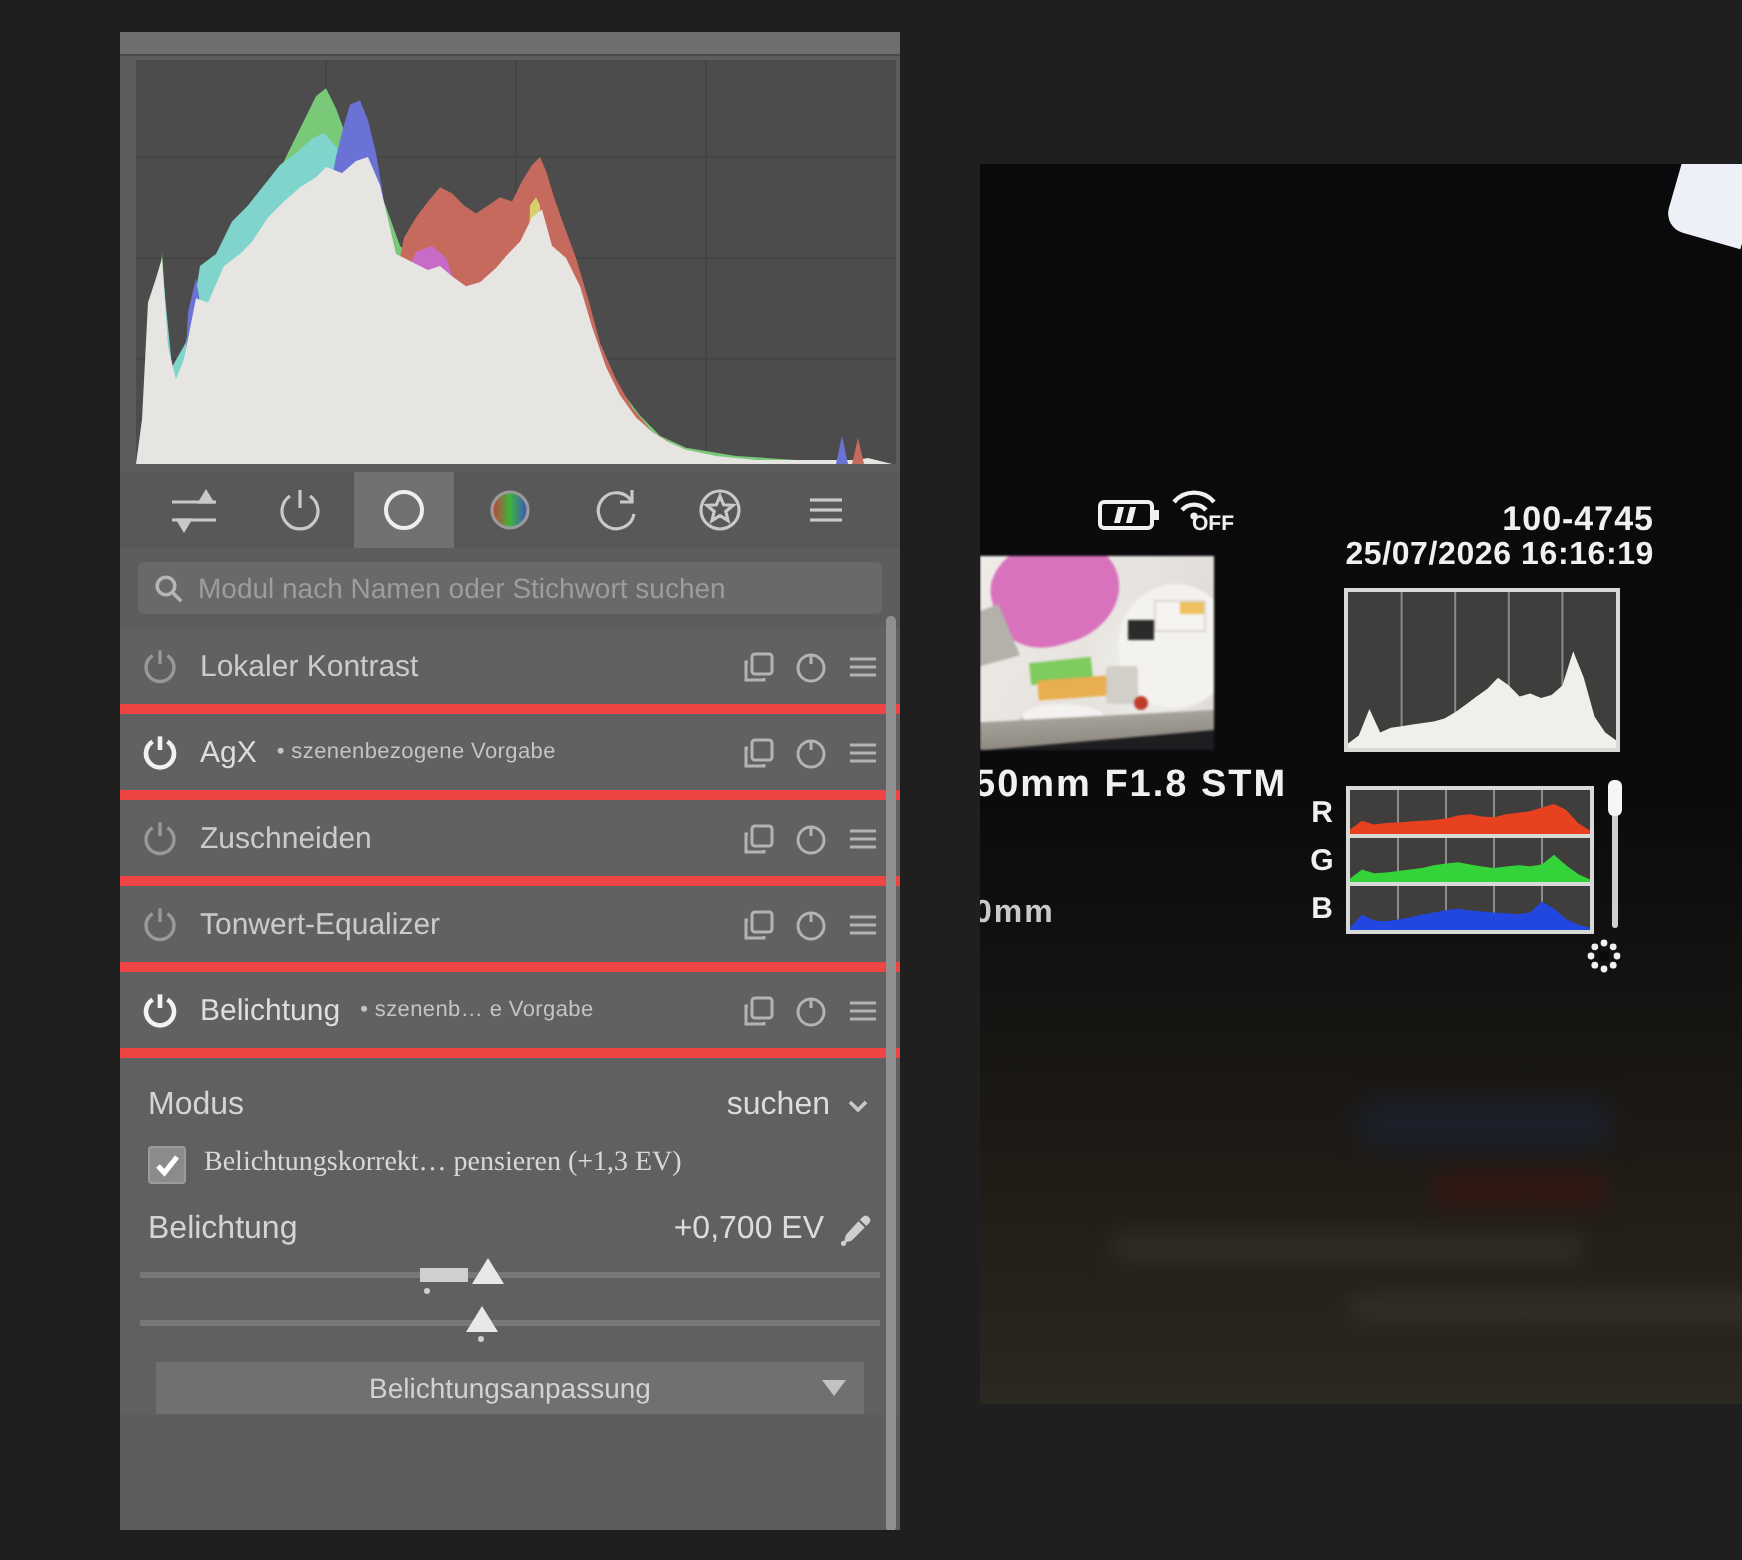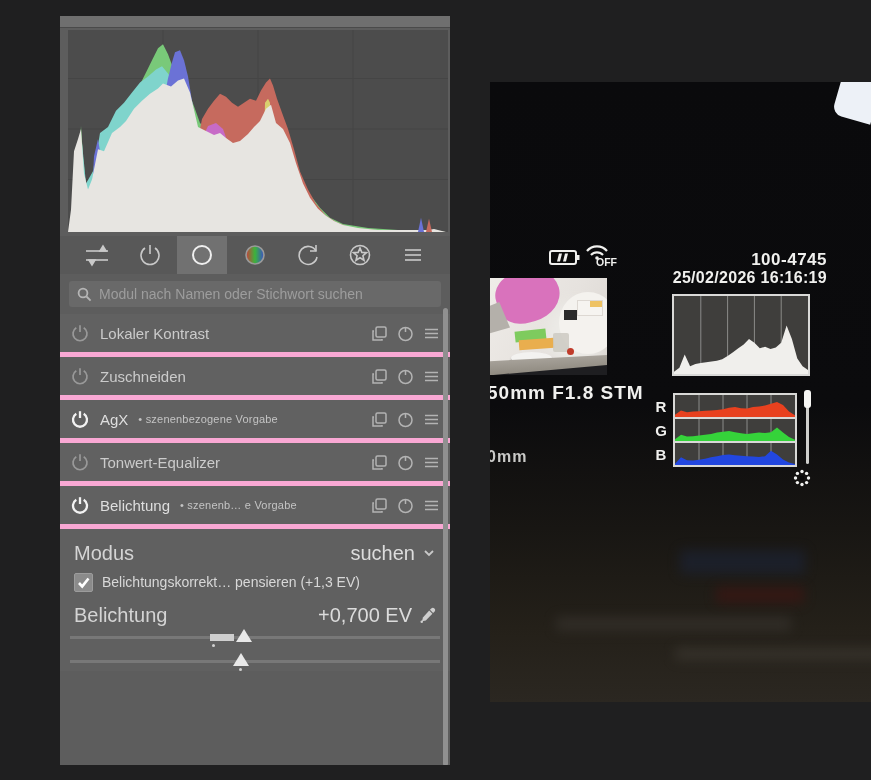--- a/index.html
+++ b/index.html
@@ -20,42 +20,42 @@
   .group-cell { width:50px; height:38px; display:flex; align-items:center; justify-content:center; }
   .group-cell.active { background:#717171; }
   .group-cell svg { width:26px; height:26px; stroke:#c9c9c9; fill:none; stroke-width:1.6; }
 
   .searchbox { margin:7px 9px 0 9px; height:26px; background:#696969; border-radius:3px;
                display:flex; align-items:center; padding:0 8px; gap:7px; }
   .searchbox input { flex:1; background:transparent; border:none; outline:none;
                      color:#d6d6d6; font-size:14px; }
   .searchbox input::placeholder { color:#9d9d9d; }
 
-  .modules { margin-top:7px; background:#f9a8d4; }
+  .modules { margin-top:7px; background:#ef4444; }
   .module-row { height:38px; background:#616161; margin-bottom:5px; display:flex;
                 align-items:center; padding:0 10px 0 10px; gap:10px; cursor:pointer; }
   .module-row:last-of-type { margin-bottom:0; }
   .pw { width:20px; height:20px; flex:none; }
   .pw svg { width:20px; height:20px; stroke:#999; fill:none; stroke-width:1.7; }
   .pw.on svg { stroke:#f2f2f2; stroke-width:2.3; }
   .m-name { font-size:15px; color:#cbcbcb; white-space:nowrap; }
   .m-name.bright { color:#dedede; }
   .m-preset { font-size:11px; color:#c4c4c4; letter-spacing:.2px; white-space:nowrap;
               overflow:hidden; text-overflow:ellipsis; flex:1; }
   .m-icons { margin-left:auto; display:flex; gap:9px; align-items:center; flex:none; }
   .m-icons svg { width:17px; height:17px; stroke:#b3b3b3; fill:none; stroke-width:1.5; }
 
   .expanded { background:#606060; padding:12px 14px 0 14px; }
-  .ctl-row { display:flex; align-items:center; height:24px; color:#d8d8d8; font-size:20px; }
+  .ctl-row { display:flex; align-items:center; height:24px; color:#d8d8d8; font-size:16px; }
   .ctl-label { color:#d4d4d4; }
   .ctl-value { margin-left:auto; color:#dcdcdc; }
   .chev { width:14px; height:14px; margin-left:7px; stroke:#c9c9c9; fill:none; stroke-width:1.8; }
 
   .chk-row { display:flex; align-items:center; gap:9px; height:30px; margin-top:2px;
-             color:#d8d8d8; font-size:14px; white-space:nowrap; }
+             color:#d8d8d8; font-size:14px; white-space:nowrap;font-family:Liberation Serif, serif; }
   .checkbox { width:19px; height:19px; background:#8b8b8b; border:1px solid #9c9c9c;
               border-radius:2px; display:flex; align-items:center; justify-content:center; }
   .checkbox svg { width:15px; height:15px; stroke:#fff; stroke-width:2.6; fill:none; }
 
   .slider { position:relative; height:18px; margin:2px -4px 6px -4px; }
   .slider .track { position:absolute; left:0; right:0; top:7px; height:3px; background:#787878; }
   .slider .handle-rect { position:absolute; top:5px; width:24px; height:7px; background:#cfcfcf; }
   .slider .handle-tri { position:absolute; top:0px; width:0; height:0;
        border-left:8px solid transparent; border-right:8px solid transparent;
        border-bottom:13px solid #e8e8e8; }
@@ -226,52 +226,52 @@
           </svg>
         <svg viewBox="0 0 17 17">
             <line x1="2" y1="4.5" x2="15" y2="4.5"></line>
             <line x1="2" y1="8.5" x2="15" y2="8.5"></line>
             <line x1="2" y1="12.5" x2="15" y2="12.5"></line>
           </svg>
       </span>
     </div>
 
     <div class="module-row">
+      <span class="pw on">
+        <svg viewBox="0 0 20 20">
+            <path d="M6.3 4.8 a7 7 0 1 0 7.4 0"></path>
+            <line x1="10" y1="2.2" x2="10" y2="9"></line>
+          </svg></span>
+      <span class="m-name bright">AgX</span>
+      <span class="m-preset">• szenenbezogene Vorgabe</span>
+      <span class="m-icons">
+        <svg viewBox="0 0 17 17">
+            <rect x="5" y="2" width="10" height="10" rx="1.5"></rect>
+            <path d="M3 6 h-1 v9 h9 v-1"></path>
+          </svg>
+        <svg viewBox="0 0 17 17">
+            <circle cx="8.5" cy="9" r="6.5"></circle>
+            <line x1="8.5" y1="2.5" x2="8.5" y2="7"></line>
+          </svg>
+        <svg viewBox="0 0 17 17">
+            <line x1="2" y1="4.5" x2="15" y2="4.5"></line>
+            <line x1="2" y1="8.5" x2="15" y2="8.5"></line>
+            <line x1="2" y1="12.5" x2="15" y2="12.5"></line>
+          </svg>
+      </span>
+    </div>
+
+    <div class="module-row">
       <span class="pw">
         <svg viewBox="0 0 20 20">
             <path d="M6.3 4.8 a7 7 0 1 0 7.4 0"></path>
             <line x1="10" y1="2.2" x2="10" y2="9"></line>
           </svg></span>
       <span class="m-name">Zuschneiden</span>
       <span class="m-preset"></span>
-      <span class="m-icons">
-        <svg viewBox="0 0 17 17">
-            <rect x="5" y="2" width="10" height="10" rx="1.5"></rect>
-            <path d="M3 6 h-1 v9 h9 v-1"></path>
-          </svg>
-        <svg viewBox="0 0 17 17">
-            <circle cx="8.5" cy="9" r="6.5"></circle>
-            <line x1="8.5" y1="2.5" x2="8.5" y2="7"></line>
-          </svg>
-        <svg viewBox="0 0 17 17">
-            <line x1="2" y1="4.5" x2="15" y2="4.5"></line>
-            <line x1="2" y1="8.5" x2="15" y2="8.5"></line>
-            <line x1="2" y1="12.5" x2="15" y2="12.5"></line>
-          </svg>
-      </span>
-    </div>
-
-    <div class="module-row">
-      <span class="pw on">
-        <svg viewBox="0 0 20 20">
-            <path d="M6.3 4.8 a7 7 0 1 0 7.4 0"></path>
-            <line x1="10" y1="2.2" x2="10" y2="9"></line>
-          </svg></span>
-      <span class="m-name bright">AgX</span>
-      <span class="m-preset">• szenenbezogene Vorgabe</span>
       <span class="m-icons">
         <svg viewBox="0 0 17 17">
             <rect x="5" y="2" width="10" height="10" rx="1.5"></rect>
             <path d="M3 6 h-1 v9 h9 v-1"></path>
           </svg>
         <svg viewBox="0 0 17 17">
             <circle cx="8.5" cy="9" r="6.5"></circle>
             <line x1="8.5" y1="2.5" x2="8.5" y2="7"></line>
           </svg>
         <svg viewBox="0 0 17 17">
@@ -365,20 +365,24 @@
         <div class="handle-tri" style="left:166px"></div>
         <div class="dot" style="left:142px"></div>
       </div>
 
       <div class="slider">
         <div class="track"></div>
         <div class="handle-tri" style="left:163px"></div>
         <div class="dot" style="left:169px"></div>
       </div>
 
+      <div class="sect-head">
+        <span>Belichtungsanpassung</span>
+        <span class="tri-down"></span>
+      </div>
 
     </div>
   </div>
 
   <div class="v-scrollbar"></div>
 </div>
 
 <div class="photo">
   <div class="window-light"></div>
 
@@ -394,21 +398,21 @@
       <g stroke="#f0f0ee" stroke-width="2.2" fill="none">
         <path d="M3 9 a13 13 0 0 1 20 0"></path>
         <path d="M7 13 a8 8 0 0 1 12 0"></path>
       </g>
       <circle cx="13" cy="16" r="1.8" fill="#f0f0ee"></circle>
     </svg>
     <span class="wifi-off-label">OFF</span>
   </div>
 
   <div class="abs cam-text" style="right:44px;top:168px;font-size:17px;letter-spacing:.5px">100-4745</div>
-  <div class="abs cam-text" style="right:44px;top:187px;font-size:16px;letter-spacing:.3px">25/02/2026 16:16:19</div>
+  <div class="abs cam-text" style="right:44px;top:187px;font-size:16px;letter-spacing:.3px">25/07/2026 16:16:19</div>
 
   <div class="thumb">
     <div class="t-fluff"></div>
     <div class="t-pink"></div>
     <div class="t-whisk"></div>
     <div class="t-box"></div>
     <div class="t-box-orange"></div>
     <div class="t-cam"></div>
     <div class="t-note-g"></div>
     <div class="t-note-o"></div>

